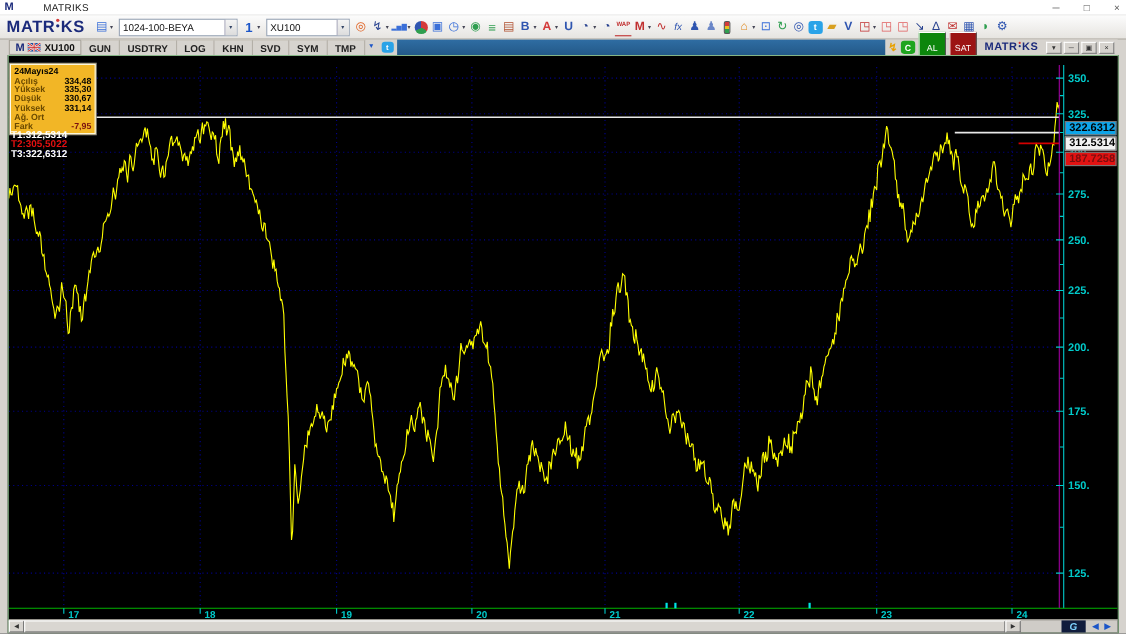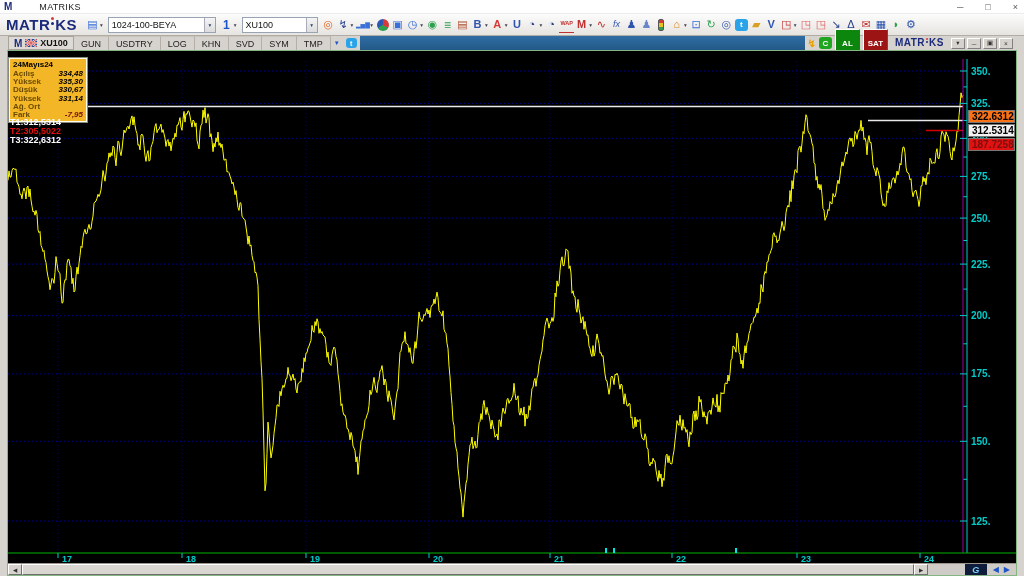--- a/index.html
+++ b/index.html
@@ -26,36 +26,36 @@
   .traffic{width:6px;height:12px;border:1px solid #555;border-radius:2px;background:linear-gradient(#d43a3a 0 33%,#e8c televisão0 33% 66%,#2e9e4f 66%);}
   .traffic{background:linear-gradient(#d43a3a 0 33%,#e8c020 33% 66%,#2e9e4f 66%);}
   .badge{display:inline-flex;align-items:center;justify-content:center;width:13px;height:12px;border-radius:3px;color:#fff;font-size:8px;font-weight:bold;}
   .wap{font-size:5.5px;font-weight:bold;letter-spacing:0;border-bottom:1px solid currentColor;}
   
   .chart-window{position:absolute;top:36px;left:0;width:1024px;height:540px;}
   .ch{position:absolute;top:0;left:8px;width:1008px;height:14px;display:flex;align-items:stretch;background:#d6d3ce;font-size:9px;}
   .ch-tab{display:flex;align-items:center;gap:3px;padding:0 5px;border:1px solid #a8a49c;background:#dedbd6;}
   .ch-tab .m{color:#1b2a7b;font-weight:bold;font-size:10px;}
   .ch-tab .sym{font-weight:bold;color:#111;}
-  .ch-btn{display:flex;align-items:center;padding:0 7px;border-right:1px solid #b4b0a8;border-top:1px solid #c9c5bd;font-weight:normal;color:#222;cursor:default;}
+  .ch-btn{display:flex;align-items:center;padding:0 7px;border-right:1px solid #b4b0a8;border-top:1px solid #c9c5bd;font-weight:bold;color:#222;cursor:default;}
   .ch-car{display:flex;align-items:center;padding:0 3px;color:#1b55c8;font-size:6px;}
   .ch-fill{flex:1;background:linear-gradient(#2f6da3,#235988);}
   .ch-right{display:flex;align-items:center;gap:3px;padding:0 3px;background:#d6d3ce;}
   .bolt{color:#e8a000;font-size:10px;font-weight:bold;}
-  .trade{display:inline-flex;align-items:center;justify-content:center;width:25px;height:29px;color:#fff;font-size:8px;font-weight:bold;border:1px solid;border-color:#fff #555 #555 #fff;}
+  .trade{display:inline-flex;align-items:center;justify-content:center;width:25px;height:29px;color:#fff;font-size:8px;font-weight:normal;border:1px solid;border-color:#fff #555 #555 #fff;}
   .ch-brand{font-size:10px;margin:0 4px;}
   .wb{width:14px;height:11px;border:1px solid;border-color:#fff #808080 #808080 #fff;background:#d6d3ce;font-size:6.5px;display:flex;align-items:center;justify-content:center;color:#333;}
   .chart-frame{position:absolute;top:14px;left:7px;width:1010px;height:526px;background:#000;border:1px solid #85b585;}
   .chart-body{position:absolute;top:0;left:0;width:1008px;height:512px;}
   
   .info-panel{position:absolute;top:7px;left:1px;width:78px;background:#f2b626;border:1px solid #fdfdf0;box-shadow:0 0 0 1px #8a8a82;padding:1px 3px 2px 3px;font-size:8px;color:#000;}
   .info-title{text-align:left;font-weight:bold;font-size:8px;margin-bottom:1px;}
   .ir{display:flex;justify-content:space-between;line-height:8.2px;}
   .il{color:#6b4a00;font-weight:600;}
-  .iv{font-weight:bold;font-style:italic;}
+  .iv{font-weight:bold;}
   .trend-label{position:absolute;left:2px;font-size:9px;line-height:9px;font-weight:bold;white-space:nowrap;}
   .price-tag{position:absolute;left:960px;width:47px;height:13px;font-size:10px;font-weight:bold;line-height:12px;padding-left:3px;border:1px solid #777;}
   
   .sb{position:absolute;bottom:0;left:0;width:1008px;height:12px;background:#cfccc7;border-top:1px solid #9a968e;display:flex;align-items:stretch;}
   .sb-btn{width:14px;border:1px solid;border-color:#fff #707070 #707070 #fff;background:#d6d3ce;font-size:5.5px;color:#333;display:flex;align-items:center;justify-content:center;flex:none;}
   .sb-thumb{width:892px;border:1px solid;border-color:#fff #707070 #707070 #fff;background:#d9d6d1;flex:none;}
   .sb-track{flex:1;}
   .sb-logo{width:22px;background:#101c3c;color:#7fd4ff;font-weight:bold;font-style:italic;font-size:9px;display:flex;align-items:center;justify-content:center;flex:none;}
   .sb-pager{display:flex;align-items:center;gap:5px;padding:0 6px;color:#1b55c8;font-size:8px;flex:none;}
 </style>
@@ -392,21 +392,21 @@
                 <span class="iv" style="color: rgb(122, 16, 16);">-7,95</span>
               </div>
             </div>
         </div>
         <div id="trend-labels">
             <div class="trend-label" style="top: 67px; color: rgb(255, 255, 255);">T1:312,5314</div>
             <div class="trend-label" style="top: 76px; color: rgb(224, 16, 16);">T2:305,5022</div>
             <div class="trend-label" style="top: 85px; color: rgb(255, 255, 255);">T3:322,6312</div>
           </div>
         <div id="price-tags">
-            <div class="price-tag" style="top: 59px; background: #f97316; color: rgb(0, 0, 0);">322.6312</div>
+            <div class="price-tag" style="top: 59px; background: #0ea5e9; color: rgb(0, 0, 0);">322.6312</div>
             <div class="price-tag" style="top: 73px; background: rgb(242, 242, 242); color: rgb(0, 0, 0);">312.5314</div>
             <div class="price-tag" style="top: 87px; background: rgb(227, 18, 18); color: rgb(122, 14, 14);">187.7258</div>
           </div>
       </div>
       <div class="sb">
         <span class="sb-btn">◀</span>
         <span class="sb-thumb"></span>
         <span class="sb-btn">▶</span>
         <span class="sb-track"></span>
         <span class="sb-logo">G</span>

